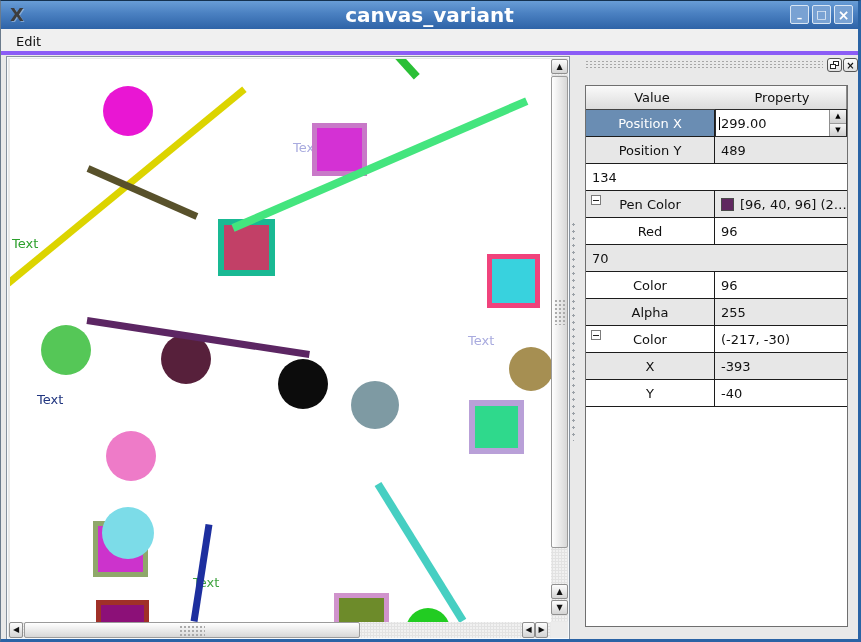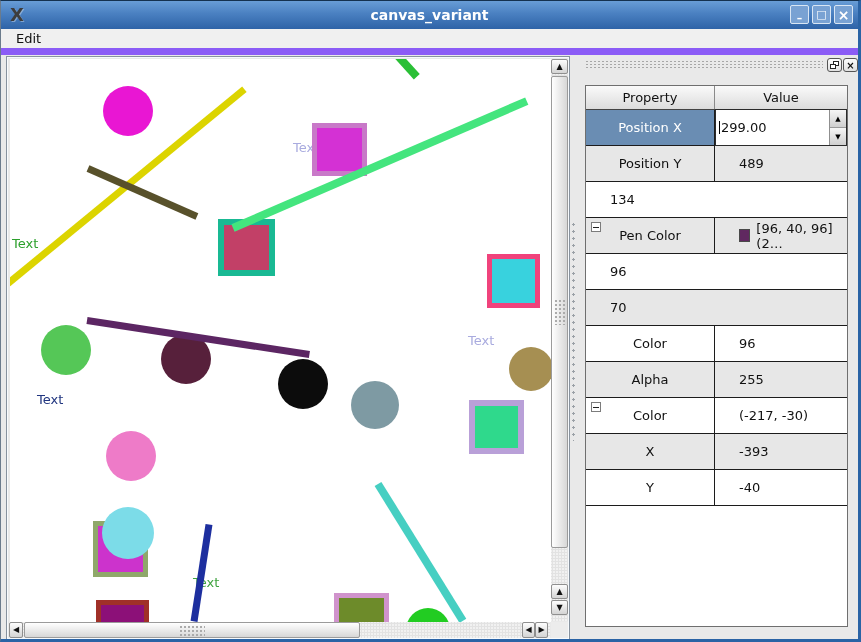--- a/index.html
+++ b/index.html
@@ -5,30 +5,30 @@
   html,body{margin:0;padding:0;background:#555;}
   *{box-sizing:border-box;font-family:"DejaVu Sans","Liberation Sans",sans-serif;}
   .window{position:relative;width:861px;height:642px;background:#e9e9e9;overflow:hidden;
     border-top:1px solid #14314f;border-left:1px solid #6b7b8c;
     border-right:3px solid #2a63a5;border-bottom:3px solid #2a63a5;}
   
   .titlebar{position:absolute;left:0;top:0;right:0;height:28px;
     background:linear-gradient(#689dd6 0%,#4a80c1 45%,#2e63a7 100%);display:flex;align-items:center;}
   .win-logo{margin-left:9px;font-weight:bold;font-size:18px;color:#3d3d3d;line-height:20px;
     text-shadow:1px 1px 0 rgba(255,255,255,.35);}
-  .win-title{position:absolute;left:0;right:0;text-align:center;color:#fff;font-weight:bold;font-size:14px;}
+  .win-title{position:absolute;left:0;right:0;text-align:center;color:#fff;font-weight:bold;font-size:20px;}
   .win-btns{position:absolute;right:5px;top:4px;display:flex;gap:3px;}
   .wbtn{width:19px;height:19px;background:#79a2d3;border:1px solid #d9e6f4;border-radius:2px;
     color:#fff;display:flex;align-items:center;justify-content:center;font-size:11px;line-height:1;}
   .wbtn .min-glyph{transform:translateY(4px);font-weight:bold;}
   .wbtn .max-glyph{font-size:11px;}
   .wbtn .close-glyph{font-size:14px;font-weight:bold;}
   
   .menubar{position:absolute;left:0;top:28px;right:0;height:26px;background:#f0f0f0;
-    border-bottom:7px solid #8b5cf6;display:flex;align-items:flex-start;}
+    border-bottom:4px solid #8b5cf6;display:flex;align-items:flex-end;}
   .menu-item{margin-left:9px;padding:2px 6px;font-size:13px;color:#111;}
   
   .canvas-frame{position:absolute;left:5px;top:55px;width:564px;height:584px;
     border:1px solid #87929e;background:#e9e9e9;box-shadow:inset 0 0 0 1px #f7fafd;}
   .viewport{position:absolute;left:3px;top:2px;width:541px;height:563px;background:#fff;overflow:hidden;}
   .shape{position:absolute;}
   .shape.label{font-size:13px;line-height:13px;white-space:nowrap;}
   
   .vscroll{position:absolute;left:544px;top:2px;width:17px;height:562px;background:#f1f1f1;
     background-image:radial-gradient(#e2e2e2 1px,transparent 1.1px);background-size:3px 3px;}
@@ -60,26 +60,26 @@
   .dock-float{left:826px;}
   .dock-close{left:842px;font-size:10px;font-weight:bold;color:#111;}
   .float-glyph{position:relative;width:9px;height:8px;}
   .float-glyph .r1{position:absolute;right:0;top:0;width:6px;height:5px;border:1px solid #222;background:#fff;}
   .float-glyph .r2{position:absolute;left:0;bottom:0;width:6px;height:5px;border:1px solid #222;background:#fff;}
   .ptable{position:absolute;left:584px;top:84px;width:263px;height:542px;background:#fff;border:1px solid #6f6f6f;}
   .phead{display:flex;height:24px;background:linear-gradient(#fafafa,#dcdcdc);border-bottom:1px solid #444;}
   .phc{display:flex;align-items:center;justify-content:center;font-size:13px;color:#111;}
   .phc.c1{width:129px;border-right:1px solid #8a8a8a;}
   .phc.c2{flex:1;}
-  .prow{display:flex;height:36px;border-bottom:1px solid #1c1c1c;position:relative;background:#fff;font-size:13px;}
+  .prow{display:flex;height:27px;border-bottom:1px solid #1c1c1c;position:relative;background:#fff;font-size:13px;}
   .prow.alt{background:#e7e7e7;}
   .prow.sel{background:#6a8db3;}
   .prow.sel .plabel{color:#fff;}
   .plabel{width:129px;border-right:1px solid #1c1c1c;display:flex;align-items:center;justify-content:center;position:relative;color:#111;}
-  .pvalue{flex:1;display:flex;align-items:center;padding-left:24px;gap:6px;color:#111;position:relative;}
+  .pvalue{flex:1;display:flex;align-items:center;padding-left:6px;gap:6px;color:#111;position:relative;}
   .exp{position:absolute;left:5px;top:4px;width:10px;height:10px;border:1px solid #7c7c7c;background:#fff;
     display:flex;align-items:center;justify-content:center;}
   .exline{width:6px;height:1px;background:#222;}
   .swatch{width:13px;height:13px;border:1px solid #4a4a4a;}
   .spin{position:absolute;left:0;right:0;top:-1px;bottom:-1px;background:#fff;border:1px solid #2b2b2b;display:flex;}
   .spin-text{flex:1;display:flex;align-items:center;padding-left:3px;}
   .caret{width:1px;height:13px;background:#000;margin-right:1px;}
   .spin-btns{width:17px;display:flex;flex-direction:column;border-left:1px solid #8f8f8f;}
   .spin-btns .sb{flex:1;display:flex;align-items:center;justify-content:center;font-size:7px;color:#000;
     background:linear-gradient(#f6f6f6,#cfcfcf);}
@@ -183,22 +183,22 @@
         <span class="r1"></span>
         <span class="r2"></span>
       </span>
   </div>
   <div class="dock-btn dock-close">
     <span>×</span>
   </div>
 
   <div class="ptable">
     <div class="phead">
+      <div class="phc c2">Value</div>
       <div class="phc c1">Property</div>
-      <div class="phc c2">Value</div>
     </div>
     <div>
         <div class="prow sel">
           <div class="plabel">
             <span>Position X</span>
           </div>
           <div class="pvalue">
             <div class="spin">
               <div class="spin-text">
                 <span class="caret"></span>
@@ -230,20 +230,23 @@
               <div class="exline"></div>
             </div>
             <span>Pen Color</span>
           </div>
           <div class="pvalue">
             <div class="swatch" style="background: rgb(96, 40, 96);"></div>
             <span>[96, 40, 96] (2…</span>
           </div>
         </div>
         <div class="prow">
+          <div class="plabel">
+            <span>Red</span>
+          </div>
           <div class="pvalue">
             <span>96</span>
           </div>
         </div>
         <div class="prow alt">
           <div class="pvalue">
             <span>70</span>
           </div>
         </div>
         <div class="prow">

